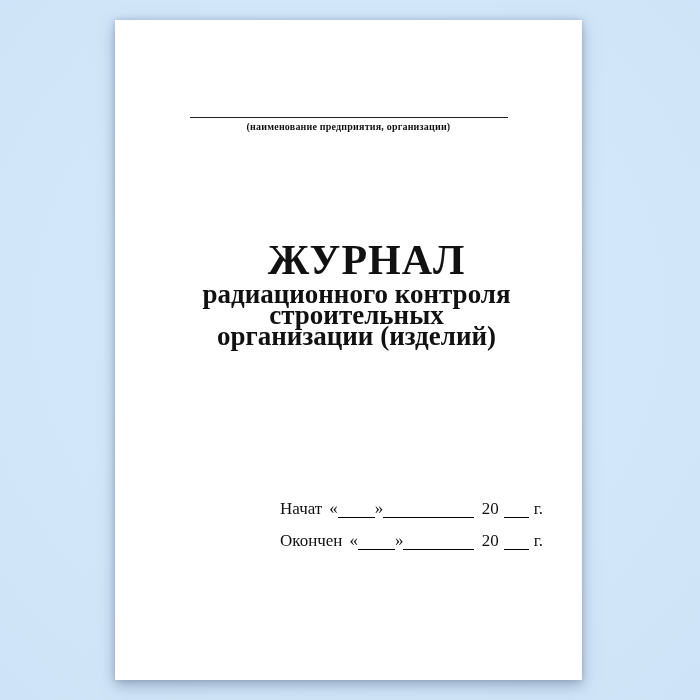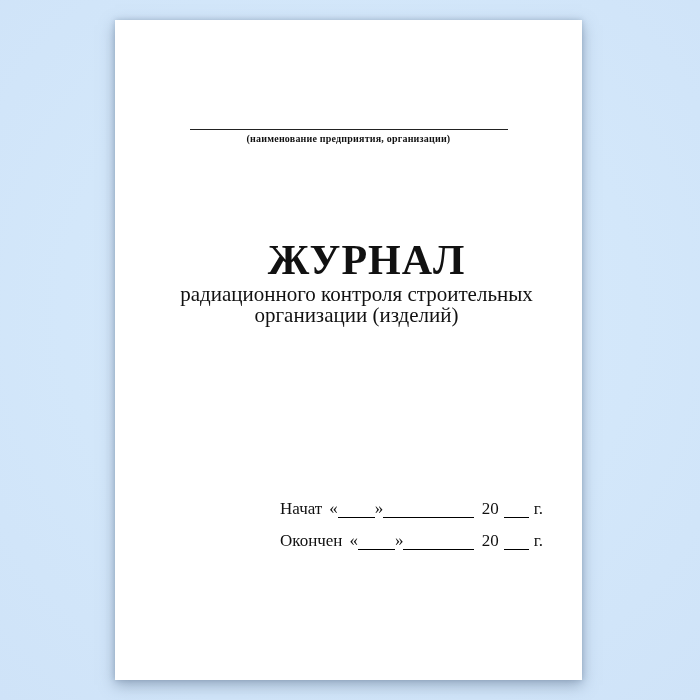--- a/index.html
+++ b/index.html
@@ -22,21 +22,21 @@
     left: 115px;
     top: 20px;
     width: 467px;
     height: 660px;
     background: #ffffff;
     box-shadow: 0 5px 14px rgba(88, 110, 138, 0.50), 0 0 5px rgba(88, 110, 138, 0.30);
   }
   
   .org-block {
     position: absolute;
-    top: 109px;
+    top: 97px;
     left: 0;
     right: 0;
     text-align: center;
   }
   .org-line {
     width: 318px;
     height: 0;
     margin: 0 auto;
     border-bottom: 1.5px solid #222;
   }
@@ -58,23 +58,23 @@
     font-weight: bold;
     letter-spacing: 1px;
     padding-left: 36px;
   }
   .subtitle {
     position: absolute;
     top: 264px;
     left: 0;
     right: 0;
     text-align: center;
-    font-size: 21px;
+    font-size: 27px;
     line-height: 21px;
-    font-weight: normal;
+    font-weight: bold;
     padding-left: 16px;
   }
   
   .responsible {
     position: absolute;
     top: 351px;
     left: 49px;
     right: 53px;
     display: flex;
     height: 13px;

